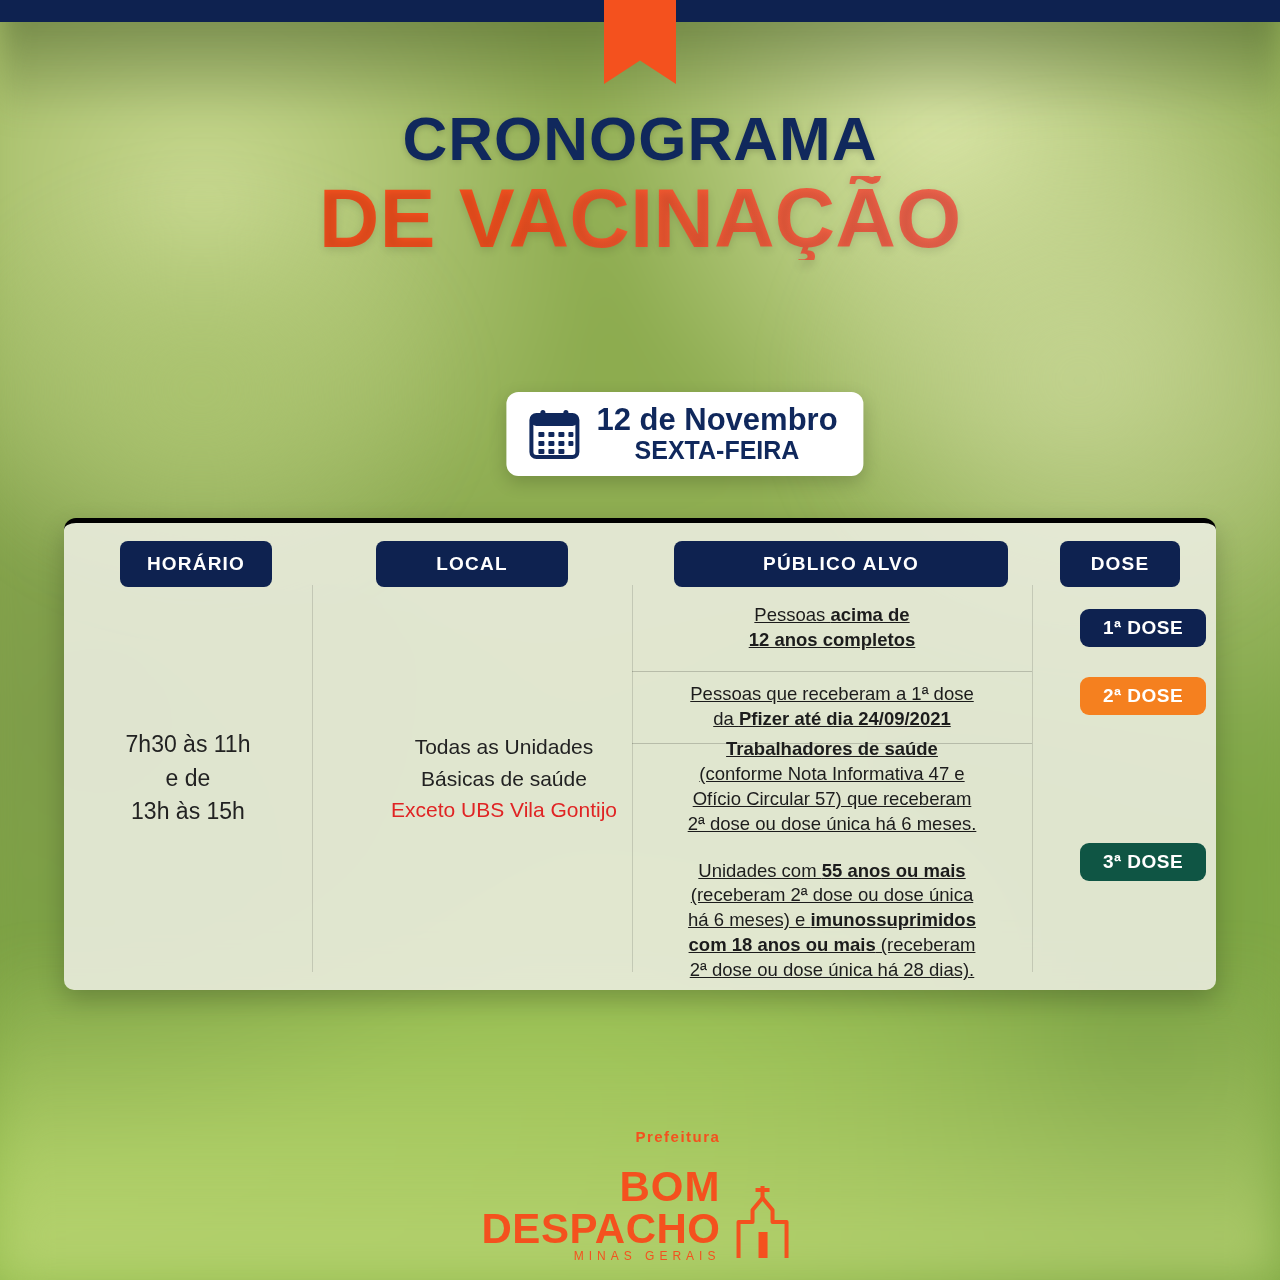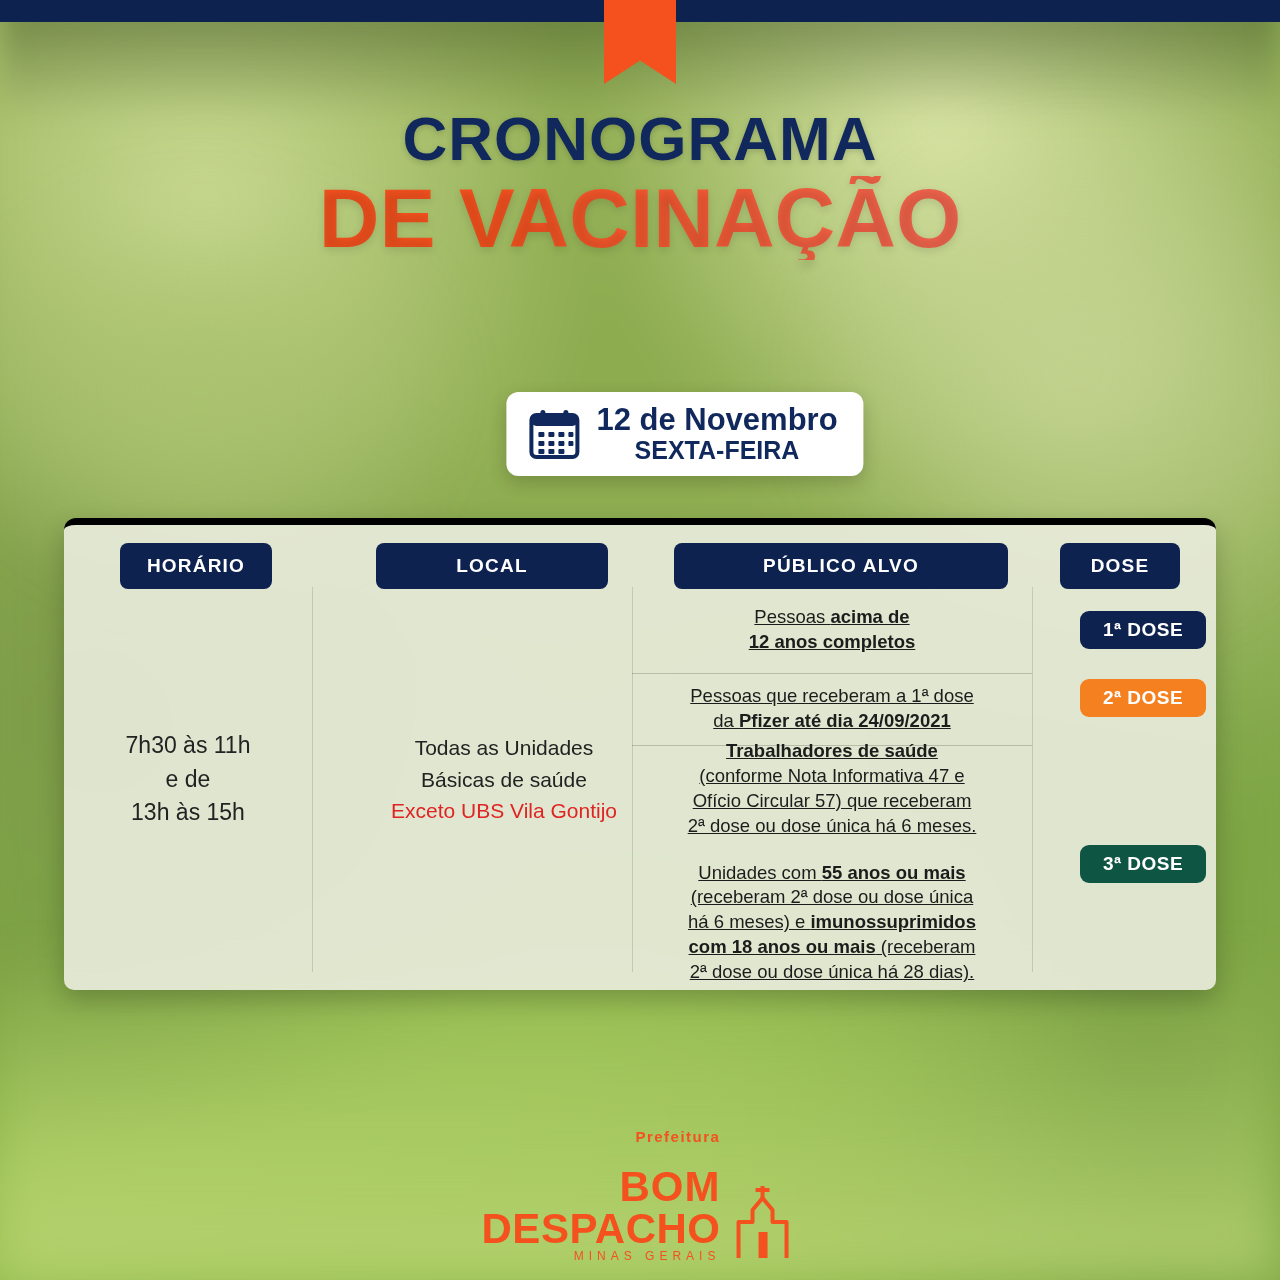--- a/index.html
+++ b/index.html
@@ -95,42 +95,42 @@
   .date-sub {
     font-size: 25px; font-weight: bold; color: #10285c; line-height: 1.1;
     text-align: center;
   }
 
   
   .card {
     position: absolute; top: 518px; left: 64px;
     width: 1152px; height: 472px;
     background: rgba(234,236,222,0.90);
-    border-top: 7px solid #000000;
+    border-top: 5px solid #000000;
     border-radius: 12px 12px 10px 10px;
     box-shadow: 0 10px 26px rgba(0,0,0,0.22);
     overflow: hidden;
   }
   .card-inner { position: relative; width: 100%; height: 100%; }
 
   
   .vsep { position: absolute; top: 62px; bottom: 18px; width: 1px; background: rgba(0,0,0,0.13); }
   .vsep.s1 { left: 248px; }
   .vsep.s2 { left: 568px; }
   .vsep.s3 { left: 968px; }
 
   .headers { position: absolute; top: 18px; left: 0; width: 100%; height: 46px; }
   .hdr {
     position: absolute; top: 0; height: 46px;
     background: #0e2250; border-radius: 8px;
     color: #ffffff; font-size: 19px; font-weight: bold; letter-spacing: 1.2px;
     display: flex; align-items: center; justify-content: center;
   }
   .hdr.h1 { left: 56px;  width: 152px; }
-  .hdr.h2 { left: 312px; width: 232px; }
+  .hdr.h2 { left: 312px; width: 192px; }
   .hdr.h3 { left: 610px; width: 334px; }
   .hdr.h4 { left: 996px; width: 120px; }
 
   
   .col-horario {
     position: absolute; left: 0; top: 62px; width: 248px; bottom: 18px;
     display: flex; align-items: center; justify-content: center;
     text-align: center;
     font-size: 23px; color: #222; line-height: 1.45;
   }

